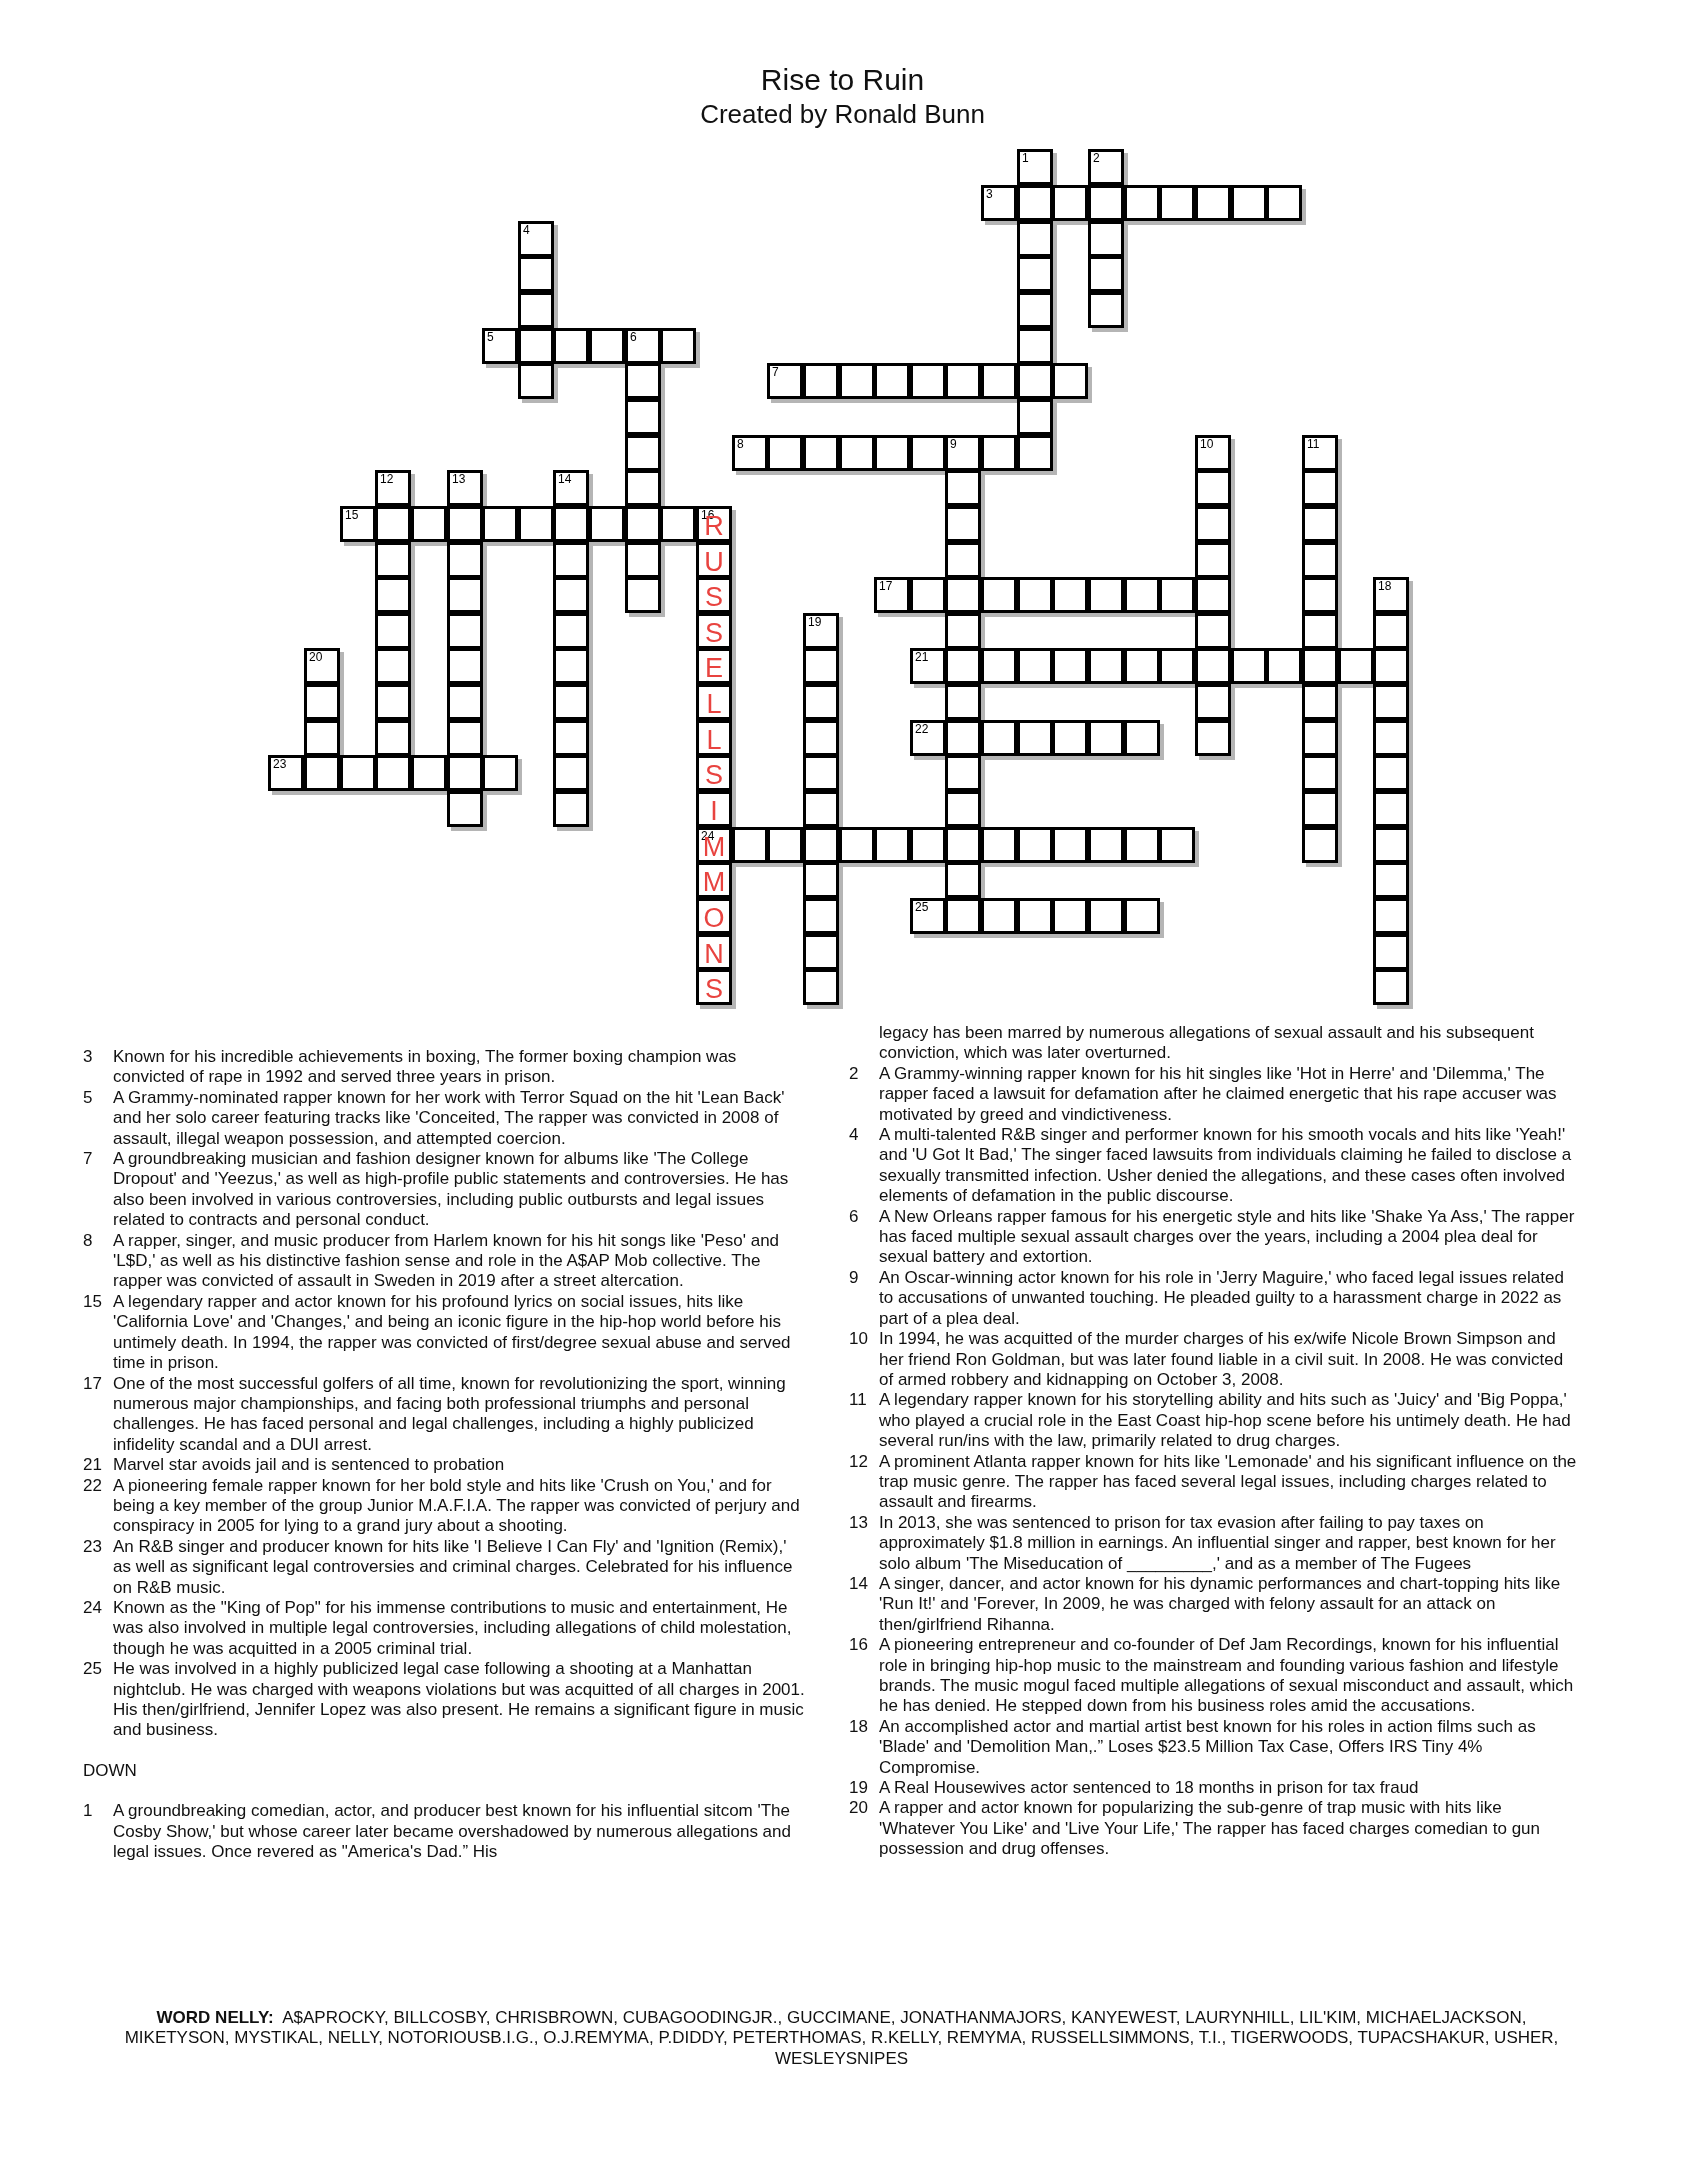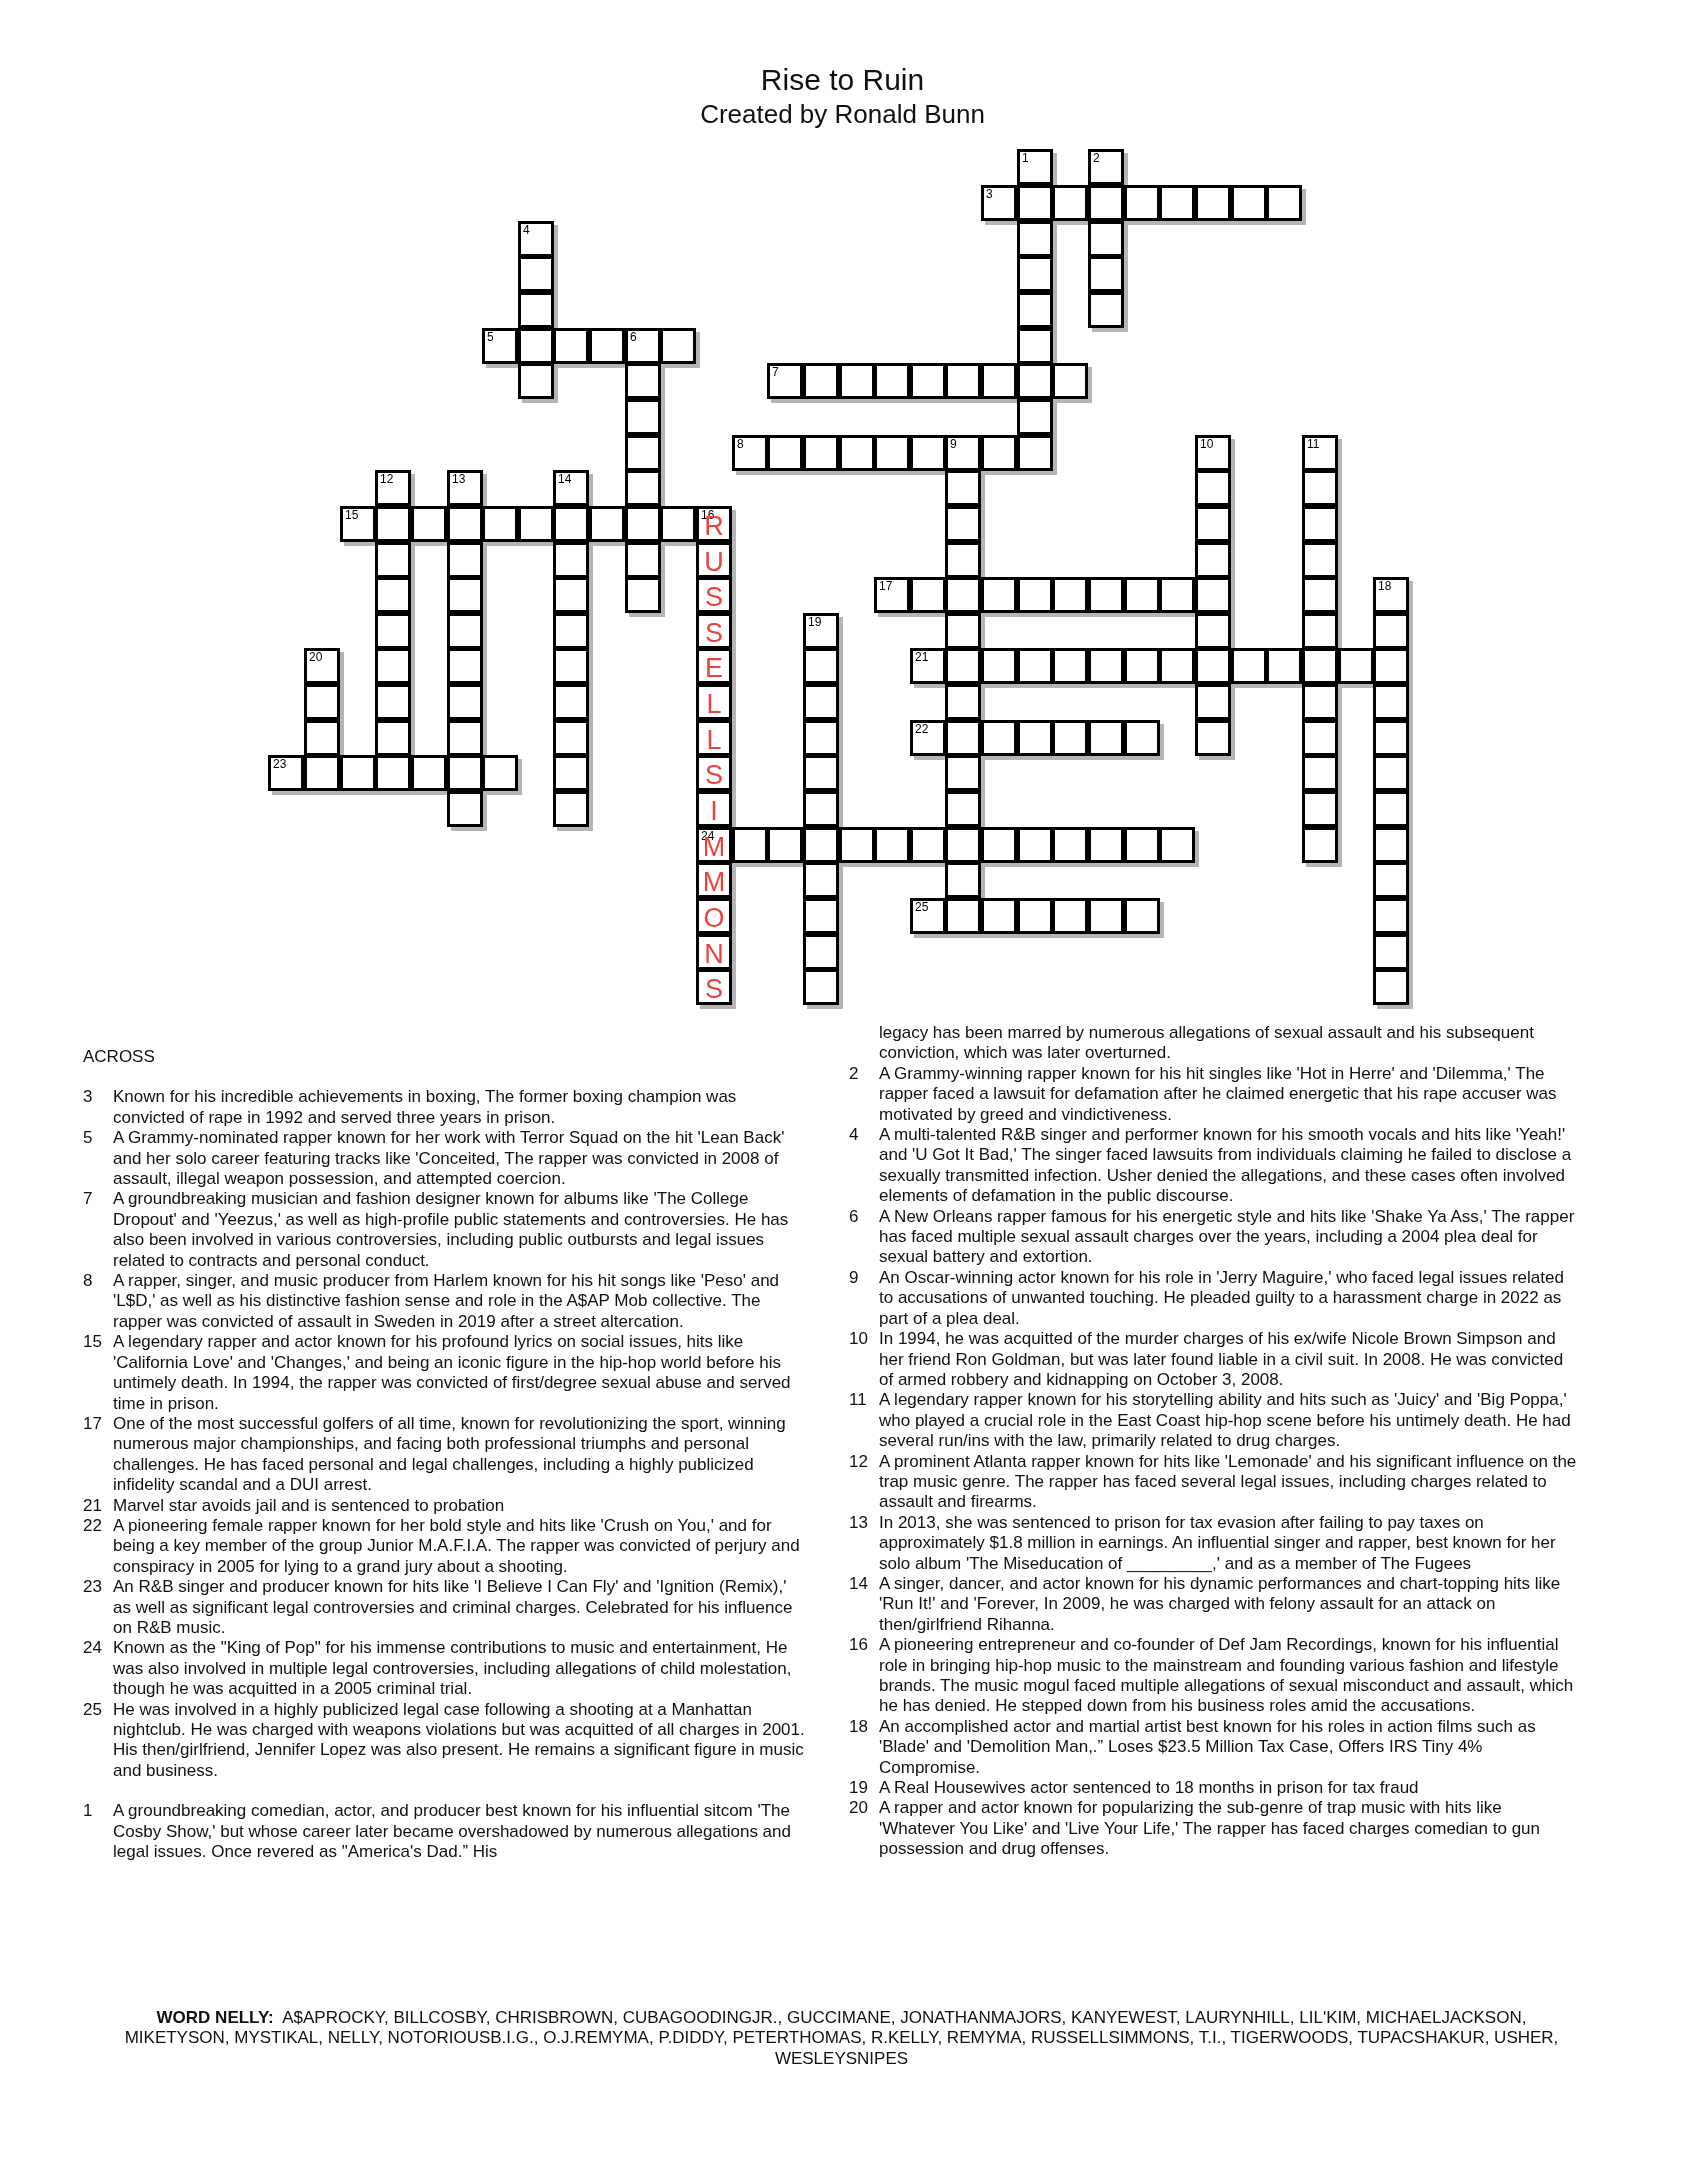--- a/index.html
+++ b/index.html
@@ -516,21 +516,20 @@
     </div>
     <div class="cell" style="box-shadow: none; left: 945px; top: 898px; z-index: 2;"></div>
     <div class="cell" style="box-shadow: none; left: 981px; top: 898px; z-index: 2;"></div>
     <div class="cell" style="box-shadow: none; left: 1017px; top: 898px; z-index: 2;"></div>
     <div class="cell" style="box-shadow: none; left: 1052px; top: 898px; z-index: 2;"></div>
     <div class="cell" style="box-shadow: none; left: 1088px; top: 898px; z-index: 2;"></div>
     <div class="cell" style="box-shadow: none; left: 1124px; top: 898px; z-index: 2;"></div>
   </div>
 
 <div class="clues" style="left:83px;top:1047px;width:723px;">
-  <div class="hdr">ACROSS</div>
   <div id="across-list">
       <div class="item">
         <span class="n">3</span>
         <span class="t">Known for his incredible achievements in boxing, The former boxing champion was convicted of rape in 1992 and served three years in prison.</span>
       </div>
       <div class="item">
         <span class="n">5</span>
         <span class="t">A Grammy-nominated rapper known for her work with Terror Squad on the hit 'Lean Back' and her solo career featuring tracks like 'Conceited, The rapper was convicted in 2008 of assault, illegal weapon possession, and attempted coercion.</span>
       </div>
       <div class="item">
@@ -564,20 +563,21 @@
       <div class="item">
         <span class="n">24</span>
         <span class="t">Known as the "King of Pop" for his immense contributions to music and entertainment, He was also involved in multiple legal controversies, including allegations of child molestation, though he was acquitted in a 2005 criminal trial.</span>
       </div>
       <div class="item">
         <span class="n">25</span>
         <span class="t">He was involved in a highly publicized legal case following a shooting at a Manhattan nightclub. He was charged with weapons violations but was acquitted of all charges in 2001. His then/girlfriend, Jennifer Lopez was also present. He remains a significant figure in music and business.</span>
       </div>
     </div>
   <div class="gap"></div>
+  <div class="hdr">DOWN</div>
   <div id="down-list-a">
       <div class="item">
         <span class="n">1</span>
         <span class="t">A groundbreaking comedian, actor, and producer best known for his influential sitcom 'The Cosby Show,' but whose career later became overshadowed by numerous allegations and legal issues. Once revered as "America's Dad.” His</span>
       </div>
     </div>
 </div>
 
 <div class="clues" style="left:849px;top:1023px;width:733px;">
   <div id="down-list-b">

